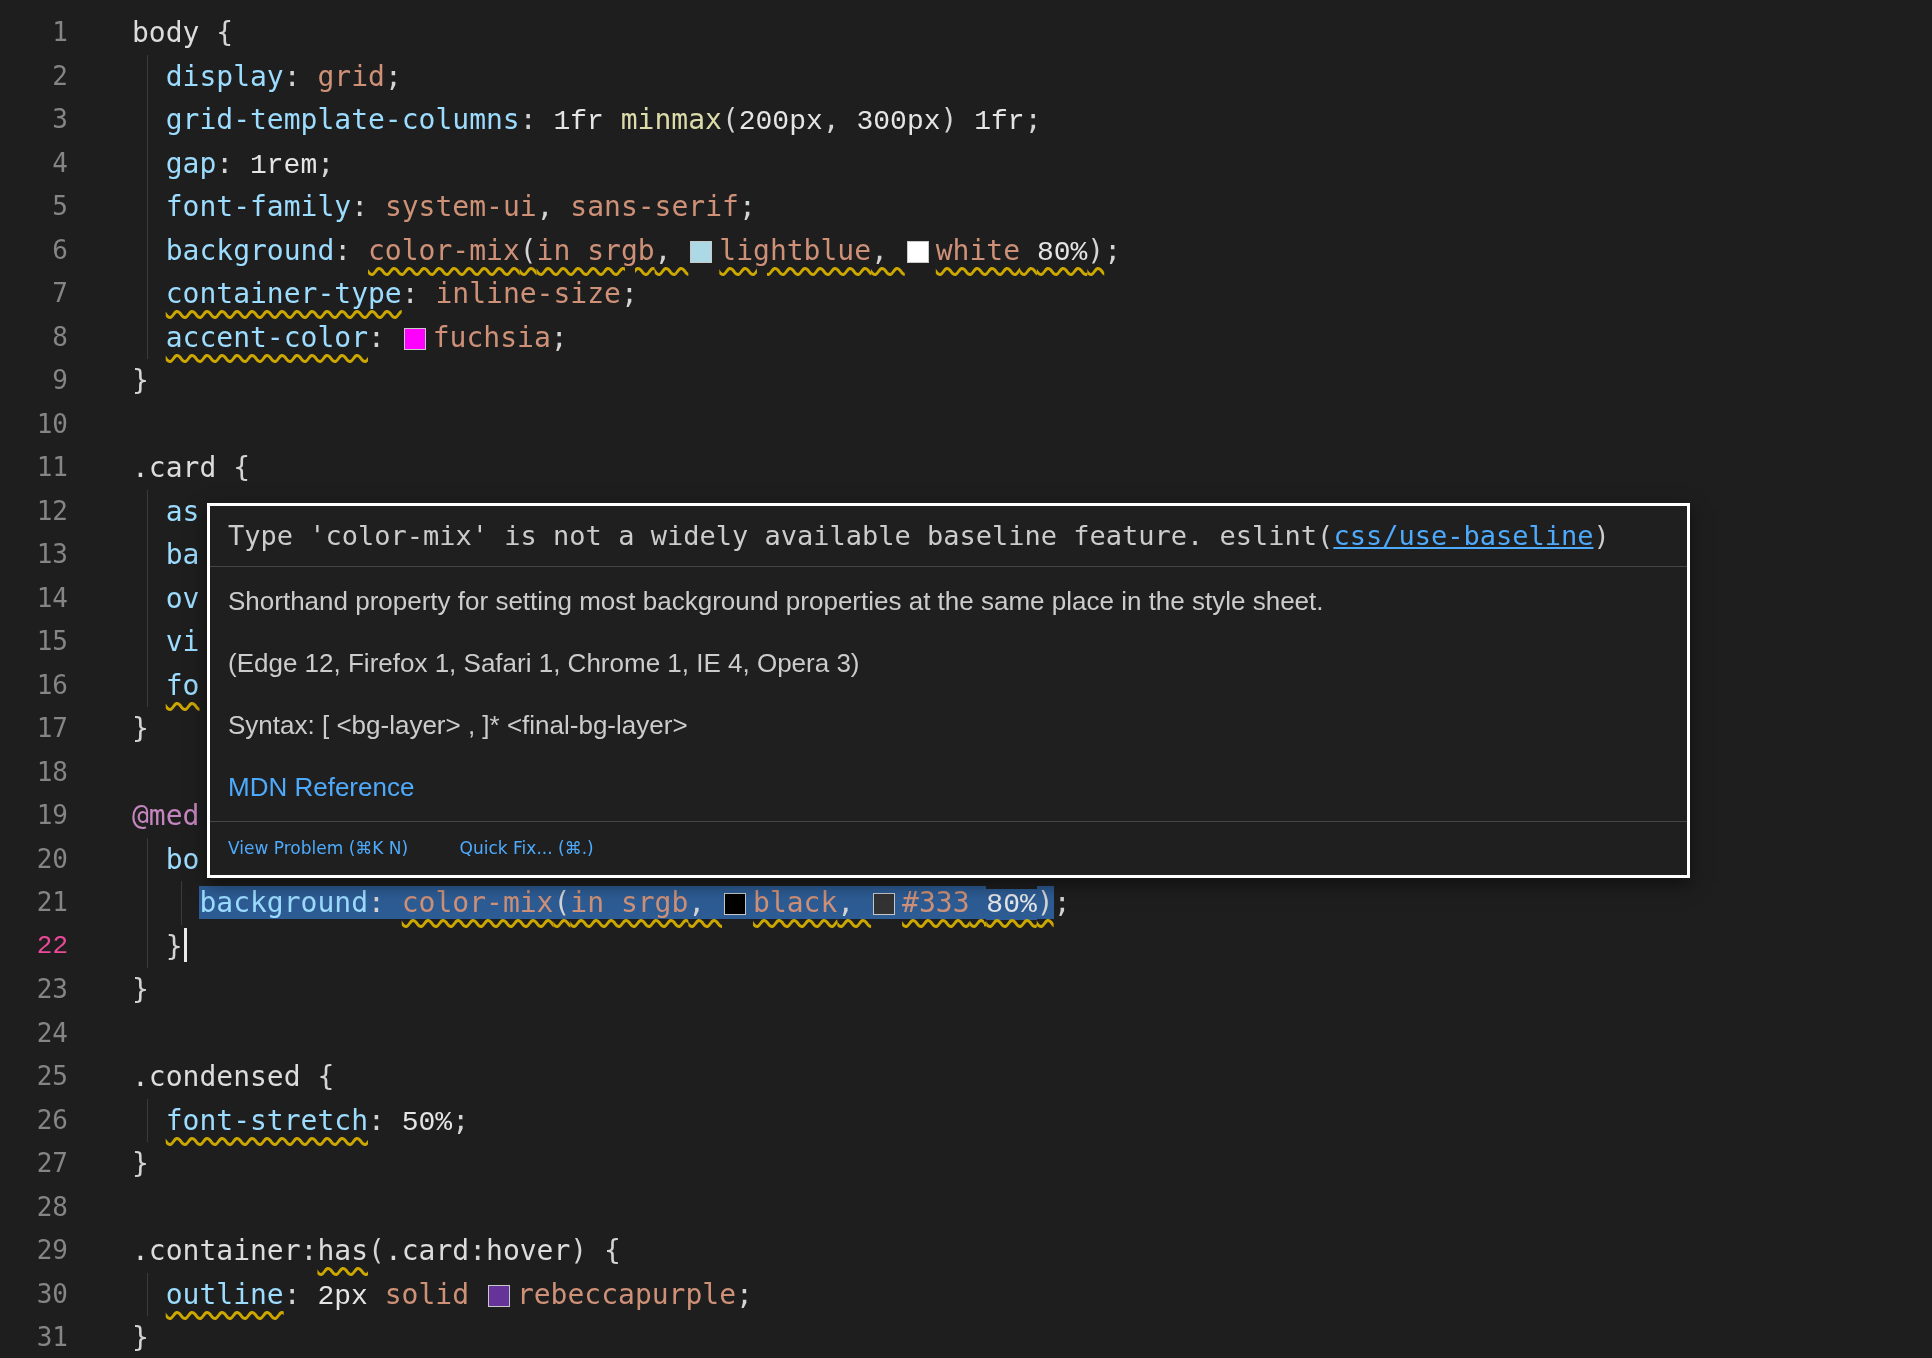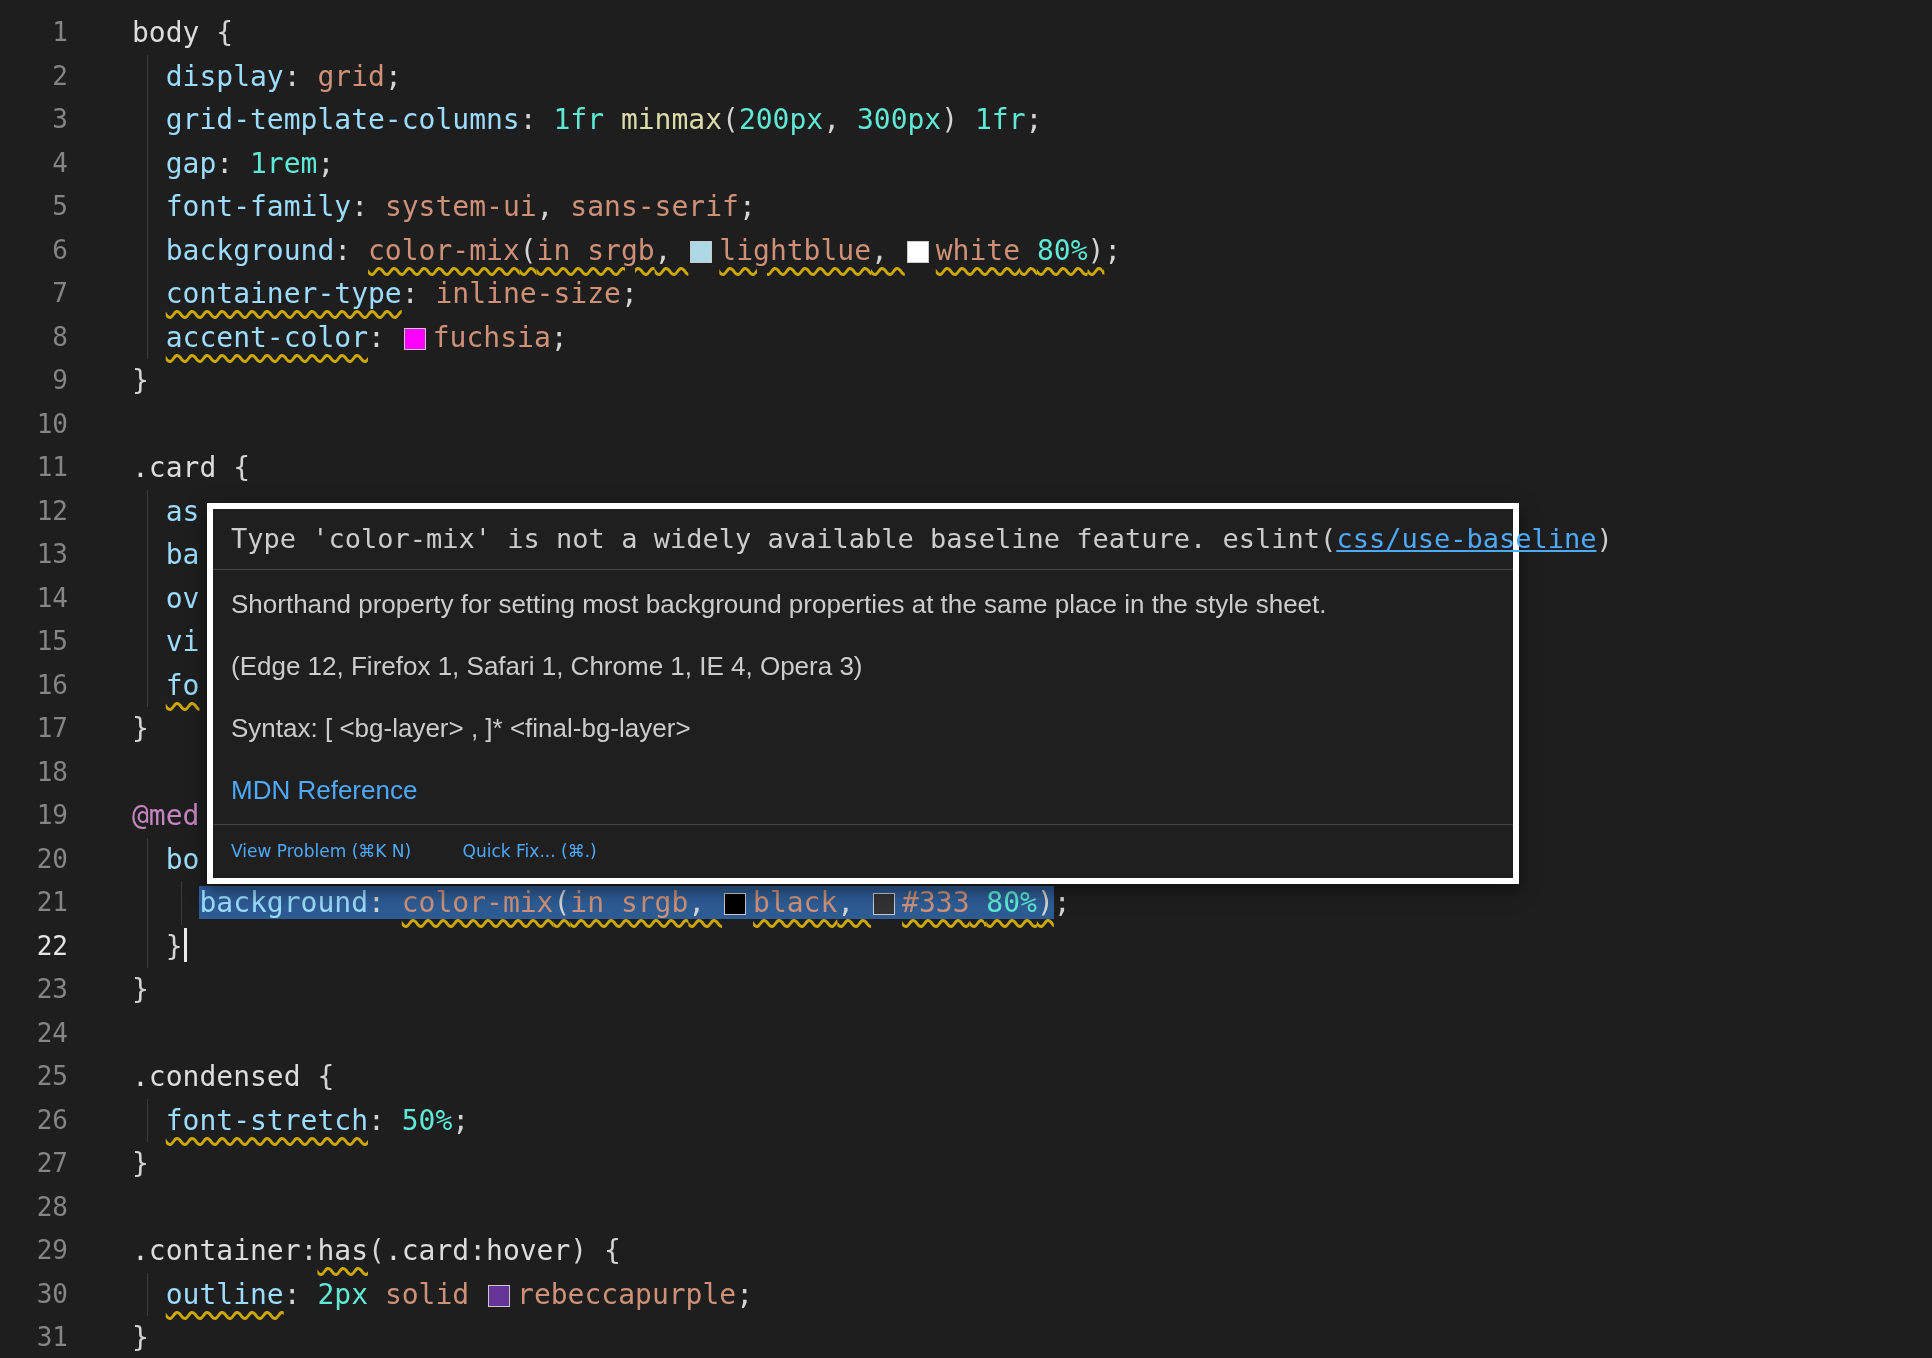--- a/index.html
+++ b/index.html
@@ -10,28 +10,28 @@
   }
   .editor {
     position:relative; width:100%; height:100%;
     font-size:28px; color:#d4d4d4; padding-top:11px;
   }
   .code-line { display:flex; height:43.5px; line-height:43.5px; white-space:pre; }
   .gutter {
     flex:0 0 68px; width:68px; text-align:right;
     color:#858585; font-size:26px; user-select:none;
   }
-  .gutter.active { color:#e5e5e5; }
+  .gutter.active { color:#ec4899;font-family:Liberation Mono, monospace; }
   .code-text { position:relative; flex:1; padding-left:64px; }
   .guide { position:absolute; top:0; bottom:0; width:1px; background:#3b3b3b; }
   .tk { }
   .tk-sel  { color:#dcdcdc;margin-top:34px; }
   .tk-prop { color:#9cdcfe; }
   .tk-val  { color:#ce9178; }
-  .tk-num  { color:#5eead4; }
+  .tk-num  { color:#e5e5e5;font-family:Liberation Mono, monospace; }
   .tk-fn   { color:#dcdcaa; }
   .tk-punct{ color:#d4d4d4; }
   .tk-at   { color:#c586c0; }
   .sq {
     text-decoration-line:underline;
     text-decoration-style:wavy;
     text-decoration-color:#cca700;
     text-decoration-thickness:2.5px;
     text-underline-offset:7px;
     text-align:right;
@@ -42,22 +42,22 @@
     border:1px solid #c8c8c8; vertical-align:-3px;
     margin:0 7px 0 2px;
   }
   .cursor {
     display:inline-block; width:3px; height:34px;
     background:#eaeaea; vertical-align:-6px; margin-left:1px;
   }
 
   
   .hover-tooltip {
-    position:absolute; left:207px; top:503px; width:1312px;
-    background:#1f1f1f; border:6px solid #ffffff; z-index:20;
+    position:absolute; left:207px; top:503px; width:1483px;
+    background:#1f1f1f; border:3px solid #ffffff; z-index:20;
     box-shadow:0 6px 18px rgba(0,0,0,0.5);
     font-family:"Liberation Sans", sans-serif; color:#cccccc;
   }
   .tt-diagnostic {
     font-family:"DejaVu Sans Mono", monospace;
     font-size:27px; line-height:44px;
     padding:8px 18px; white-space:pre;
   }
   .tt-sep { height:1px; background:#454545; }
   .tt-body { padding:19px 18px 17px; font-size:26px; line-height:31px; }

